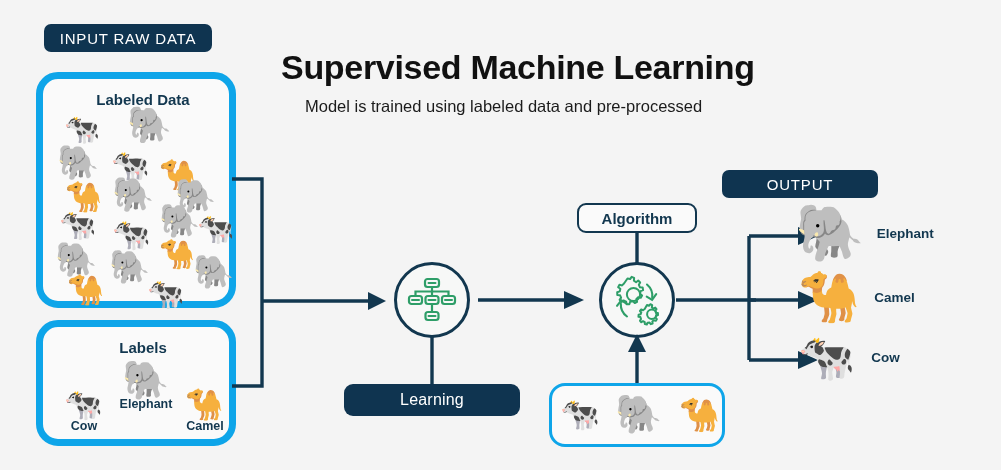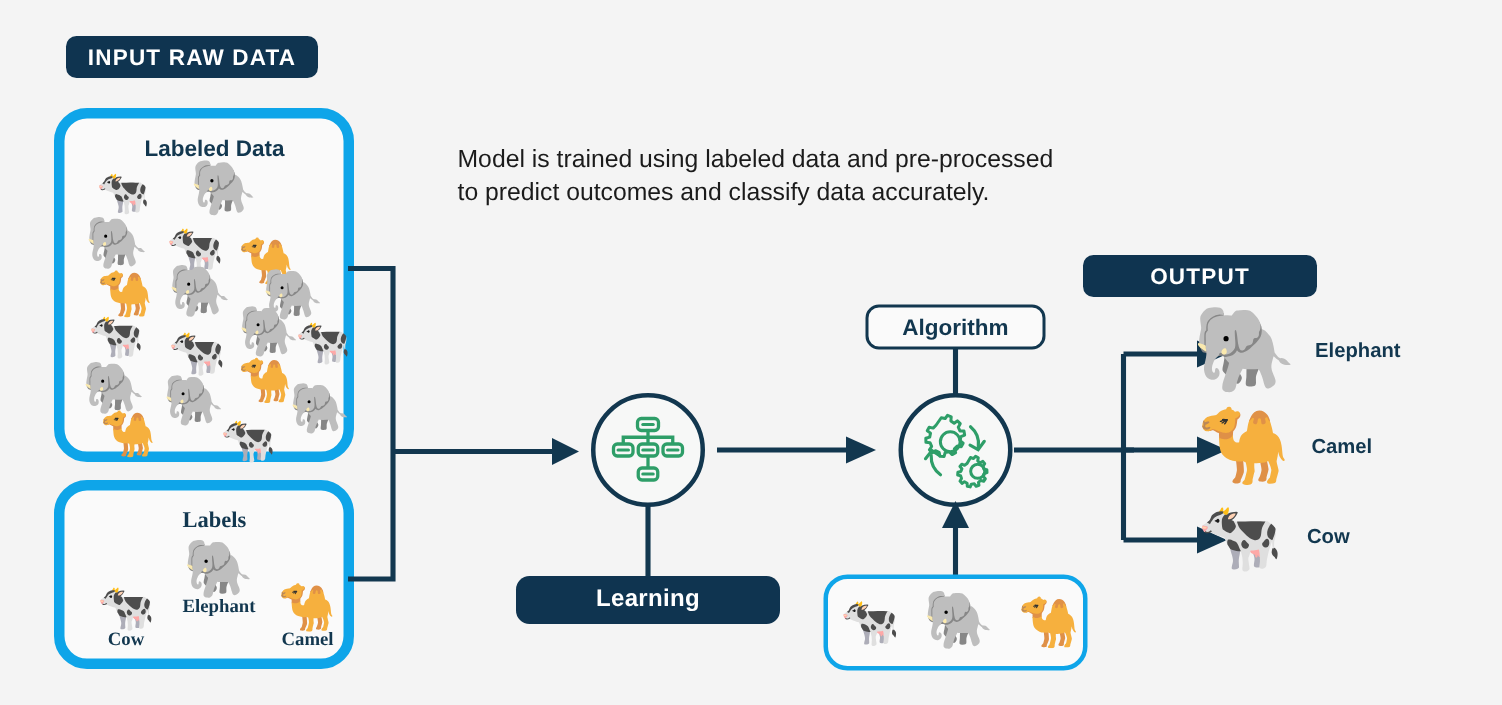--- a/index.html
+++ b/index.html
@@ -19,21 +19,21 @@
     inset: 0;
     width: 1001px;
     height: 470px;
   }
   .abs { position: absolute; }
 
   
   .badge {
     background: #0f3450;
     color: #ffffff;
-    font-weight: bold;
+    font-weight: normal;
     letter-spacing: 0.8px;
     display: flex;
     align-items: center;
     justify-content: center;
     border-radius: 7px;
     font-size: 15px;
   }
 
   
   .panel {
@@ -134,42 +134,42 @@
         <span class="animal abs" style="left: 154px; top: 135px; font-size: 30px;">🐄</span>
         <span class="animal abs" style="left: 12px; top: 163px; font-size: 34px;">🐘</span>
         <span class="animal abs" style="left: 66px; top: 171px; font-size: 33px;">🐘</span>
         <span class="animal abs" style="left: 116px; top: 161px; font-size: 29px;">🐪</span>
         <span class="animal abs" style="left: 150px; top: 176px; font-size: 33px;">🐘</span>
         <span class="animal abs" style="left: 24px; top: 196px; font-size: 30px;">🐪</span>
         <span class="animal abs" style="left: 104px; top: 200px; font-size: 30px;">🐄</span>
       </div>
   </div>
 
-  <div class="abs panel" style="left:36px; top:320px; width:200px; height:126px;font-family:Liberation Serif, serif;">
+  <div class="abs panel" style="left:36px; top:320px; width:200px; height:126px;">
     <div class="panel-title abs" style="left:0; top:12px; width:200px;">Labels</div>
 
     <div class="abs" style="left:60px; top:34px; width:86px; text-align:center;">
       <div class="animal" style="font-size:38px;">🐘</div>
       <div class="label-cap" style="margin-top:-2px;">Elephant</div>
     </div>
 
     <div class="abs" style="left:6px; top:62px; width:70px; text-align:center;">
       <div class="animal" style="font-size:31px;">🐄</div>
       <div class="label-cap" style="margin-top:-1px;">Cow</div>
     </div>
 
     <div class="abs" style="left:127px; top:62px; width:70px; text-align:center;">
       <div class="animal" style="font-size:31px;">🐪</div>
       <div class="label-cap" style="margin-top:-1px;">Camel</div>
     </div>
   </div>
 
+  <div class="abs main-title" style="left:281px; top:48px;">Supervised Machine Learning</div>
   <div class="abs subtitle" style="left:281px; top:96px; width:580px;margin-left:24px;">
     <div>Model is trained using labeled data and pre-processed</div>
-    <div>to predict outcomes and classify data accurately.</div>
   </div>
 
   <svg class="abs" style="left:230px; top:175px; width:160px; height:215px;" width="160" height="215" viewBox="0 0 160 215">
     <path d="M2 4 H32 V211 H2" fill="none" stroke="#12374f" stroke-width="3.4"></path>
     <path d="M32 126 H142" fill="none" stroke="#12374f" stroke-width="3.4"></path>
     <path d="M138 117 L156 126 L138 135 Z" fill="#12374f"></path>
   </svg>
 
   <div class="abs circle-node" style="left:394px; top:262px; width:76px; height:76px;">
     <svg width="52" height="52" viewBox="0 0 52 52">

